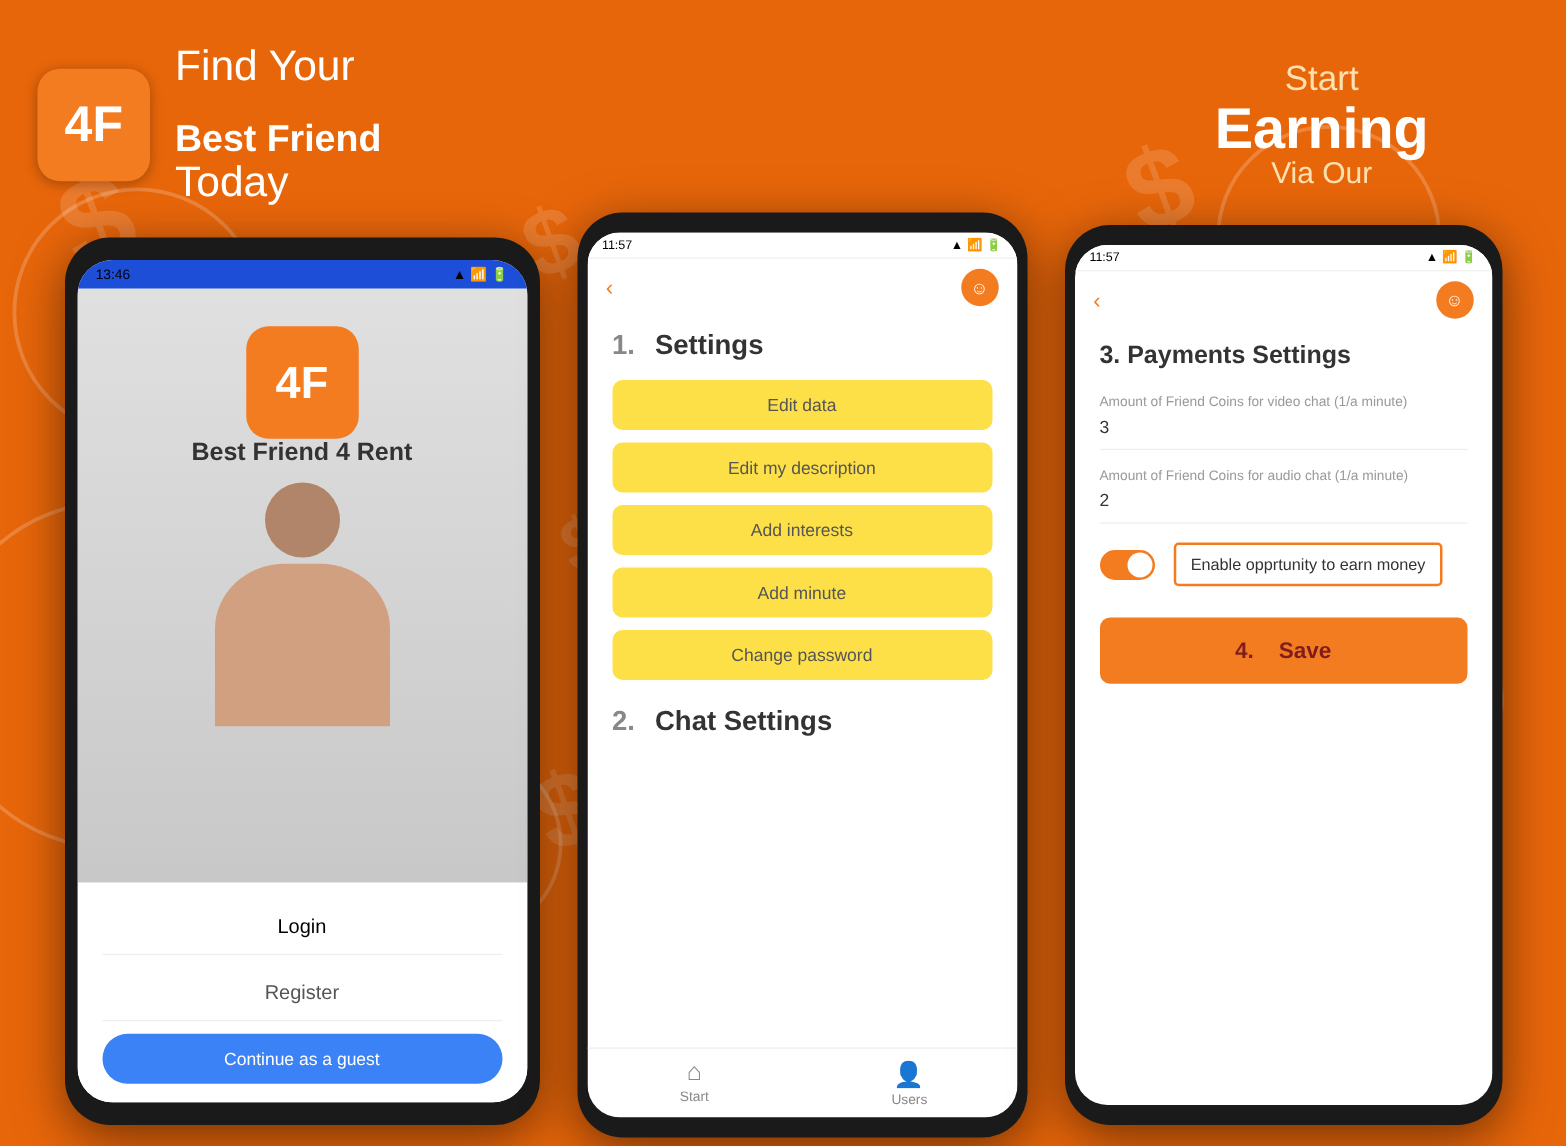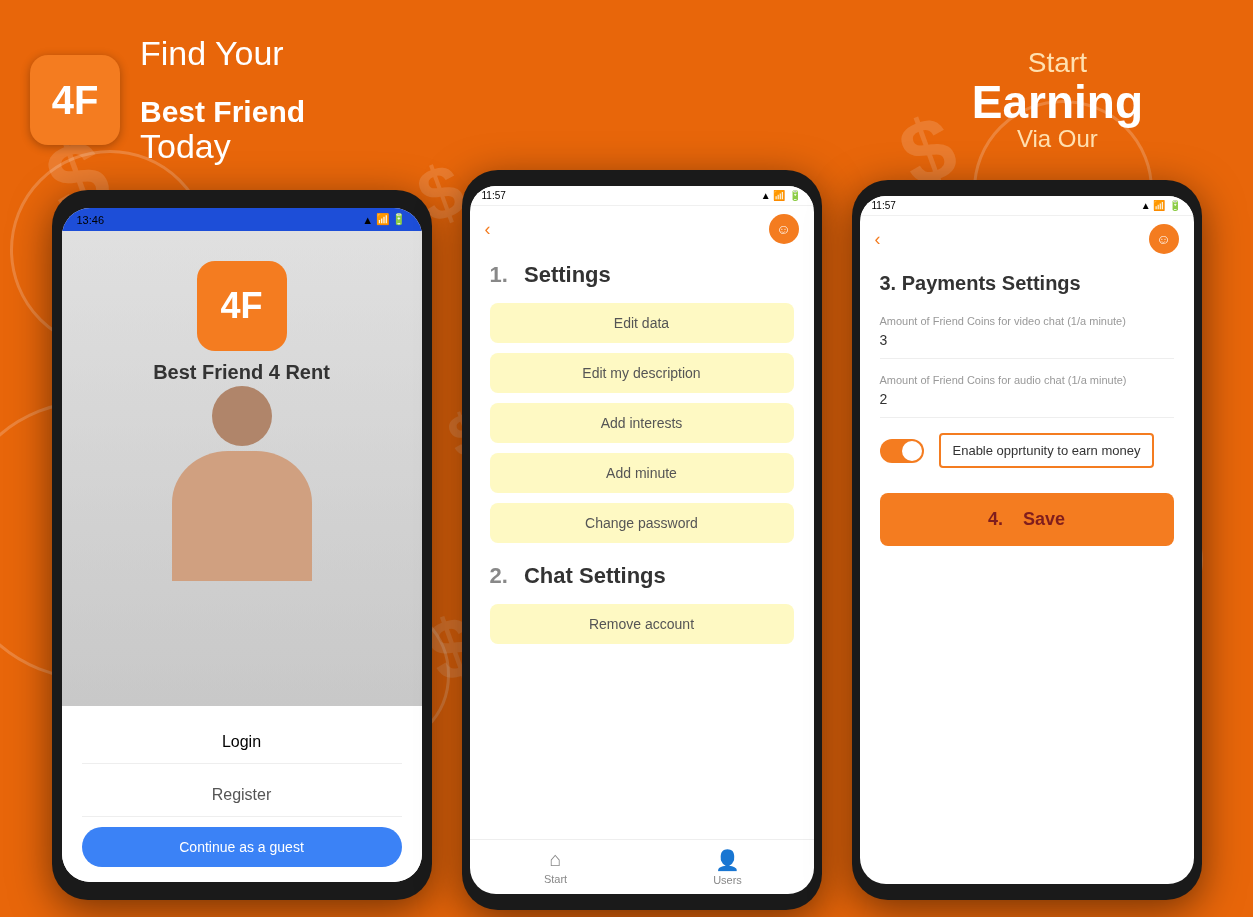--- a/index.html
+++ b/index.html
@@ -209,21 +209,20 @@
       justify-content: center;
     }
     .app-logo-inner-text {
       color: white;
       font-size: 36px;
       font-weight: bold;
     }
     .app-name {
       position: relative;
       z-index: 5;
-      margin-top: 10px;
       font-size: 20px;
       font-weight: bold;
       color: #333;
     }
 
     .phone1-bottom {
       width: 100%;
       padding: 15px 20px;
       background: white;
       display: flex;
@@ -326,21 +325,21 @@
       color: #333;
       margin-bottom: 15px;
     }
     .section-num {
       color: #888;
       margin-right: 10px;
     }
     .settings-btn {
       width: 100%;
       padding: 12px 15px;
-      background: #fef9c3;
+      background: #fde047;
       border: none;
       border-radius: 8px;
       margin-bottom: 10px;
       text-align: center;
       font-size: 14px;
       color: #555;
       cursor: pointer;
     }
     .phone2-navbar {
       display: flex;
@@ -567,21 +566,20 @@
           <button class="settings-btn">Edit data</button>
           <button class="settings-btn">Edit my description</button>
           <button class="settings-btn">Add interests</button>
           <button class="settings-btn">Add minute</button>
           <button class="settings-btn">Change password</button>
 
           <div class="settings-section-title" style="margin-top:10px;">
             <span class="section-num">2.</span>
             <span>Chat Settings</span>
           </div>
-          <button class="settings-btn">Remove account</button>
         </div>
 
         <div class="phone2-navbar">
           <div class="nav-item">
             <span class="nav-icon">⌂</span>
             <span>Start</span>
           </div>
           <div class="nav-item">
             <span class="nav-icon">👤</span>
             <span>Users</span>

